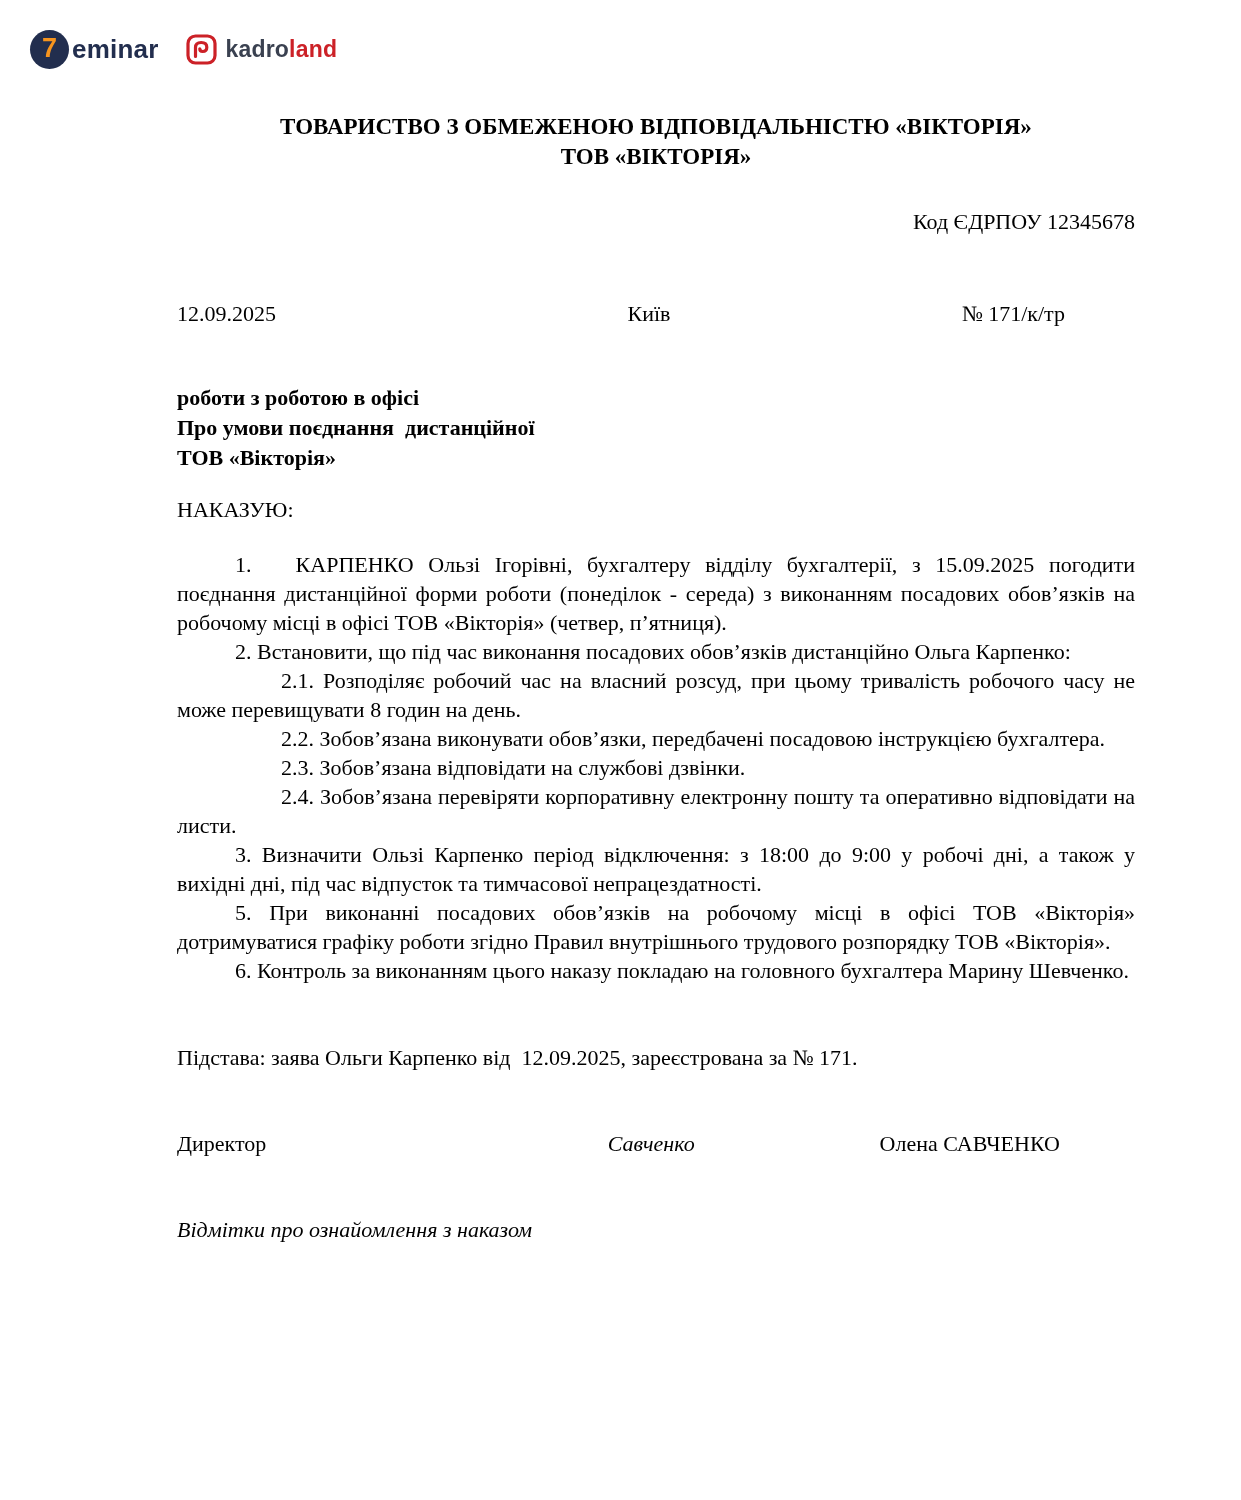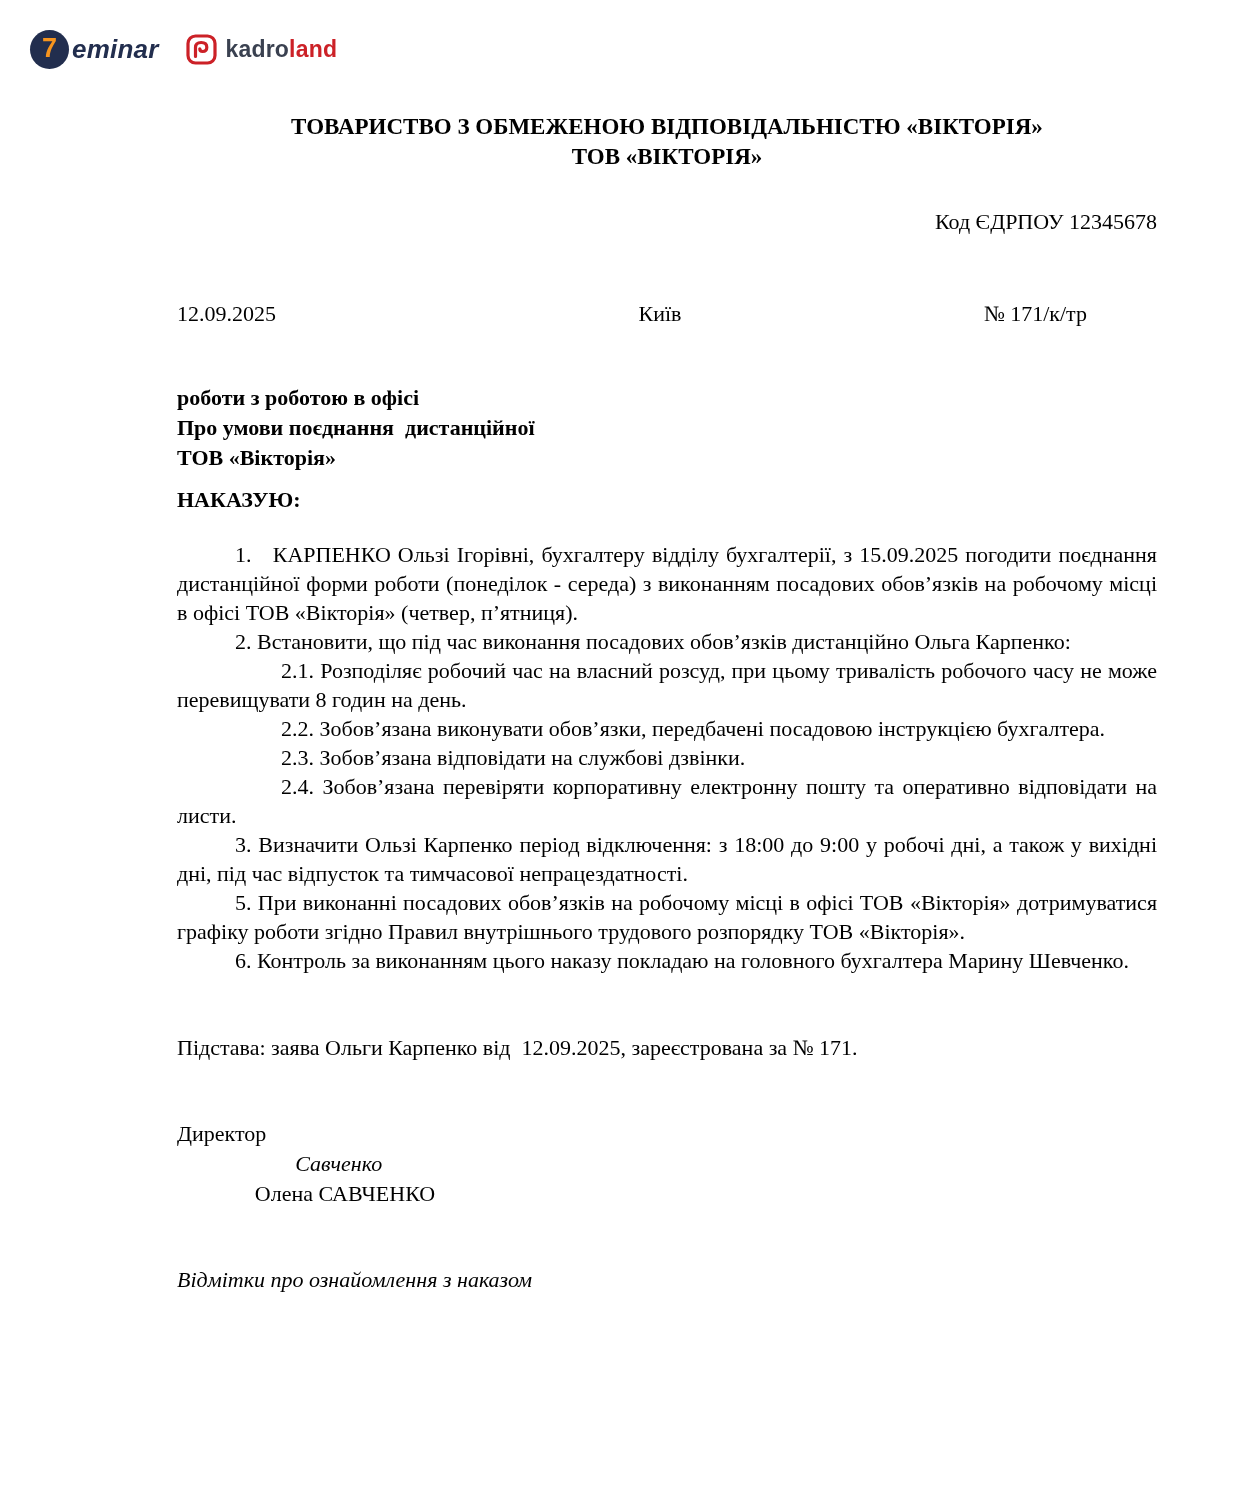--- a/index.html
+++ b/index.html
@@ -22,51 +22,51 @@
   .seminar { display: flex; align-items: center; gap: 3px; }
   .seminar-circle {
     width: 39px; height: 39px; border-radius: 50%;
     background: #222e4e;
     display: flex; align-items: center; justify-content: center;
   }
   .seminar-circle span {
     color: #f6941e; font-weight: bold; font-size: 27px; line-height: 1;
     transform: translateY(-1px);
   }
-  .seminar-text { color: #222e4e; font-weight: bold; font-size: 26px; letter-spacing: 0.2px; font-style: italic; }
+  .seminar-text { color: #222e4e; font-weight: bold; font-size: 26px; letter-spacing: 0.2px; }
   .kadroland { display: flex; align-items: center; gap: 8px; }
   .kadro-text { font-weight: bold; font-size: 23px; color: #3a4150; letter-spacing: 0.2px; }
   .kadro-text .land { color: #cc2127; }
 
   
   .doc {
     position: absolute; top: 0; left: 0; width: 1241px;
-    padding: 112px 84px 0 177px;
+    padding: 112px 106px 0 177px;
     font-size: 22px; line-height: 30px;
   }
   .company { text-align: center; font-weight: bold; font-size: 23px; line-height: 30px; }
   .edrpou { text-align: right; margin-top: 35px; }
 
   .meta-row { display: flex; margin-top: 62px; align-items: baseline; gap: 32px; }
   .meta-date { width: 33%; }
   .meta-city { width: 33%; text-align: center; }
   .meta-number { width: 34%; text-align: right; padding-right: 70px; }
 
   .subject { margin-top: 54px; font-weight: bold; }
   .preamble { margin-top: 32px; text-indent: 58px; }
-  .order-word { margin-top: 12px; font-weight: bold; }
+  .order-word { margin-top: 22px; }
 
   .order-items { margin-top: 25px; line-height: 29px; }
   .order-item { text-align: justify; }
   .order-item.indent-1 { text-indent: 58px; }
   .order-item.indent-2 { text-indent: 104px; }
 
   .basis { margin-top: 58px; }
 
-  .sig-row { display: flex; margin-top: 56px; align-items: baseline; flex-direction: column; }
+  .sig-row { display: flex; margin-top: 56px; align-items: baseline; }
   .sig-position { width: 33%; }
   .sig-sign { width: 33%; text-align: center; font-style: italic; }
   .sig-name { width: 34%; text-align: right; padding-right: 75px; }
 
   .footer-note { margin-top: 56px; font-style: italic; }
 </style>
 </head>
 <body>
 
 <div class="page">

